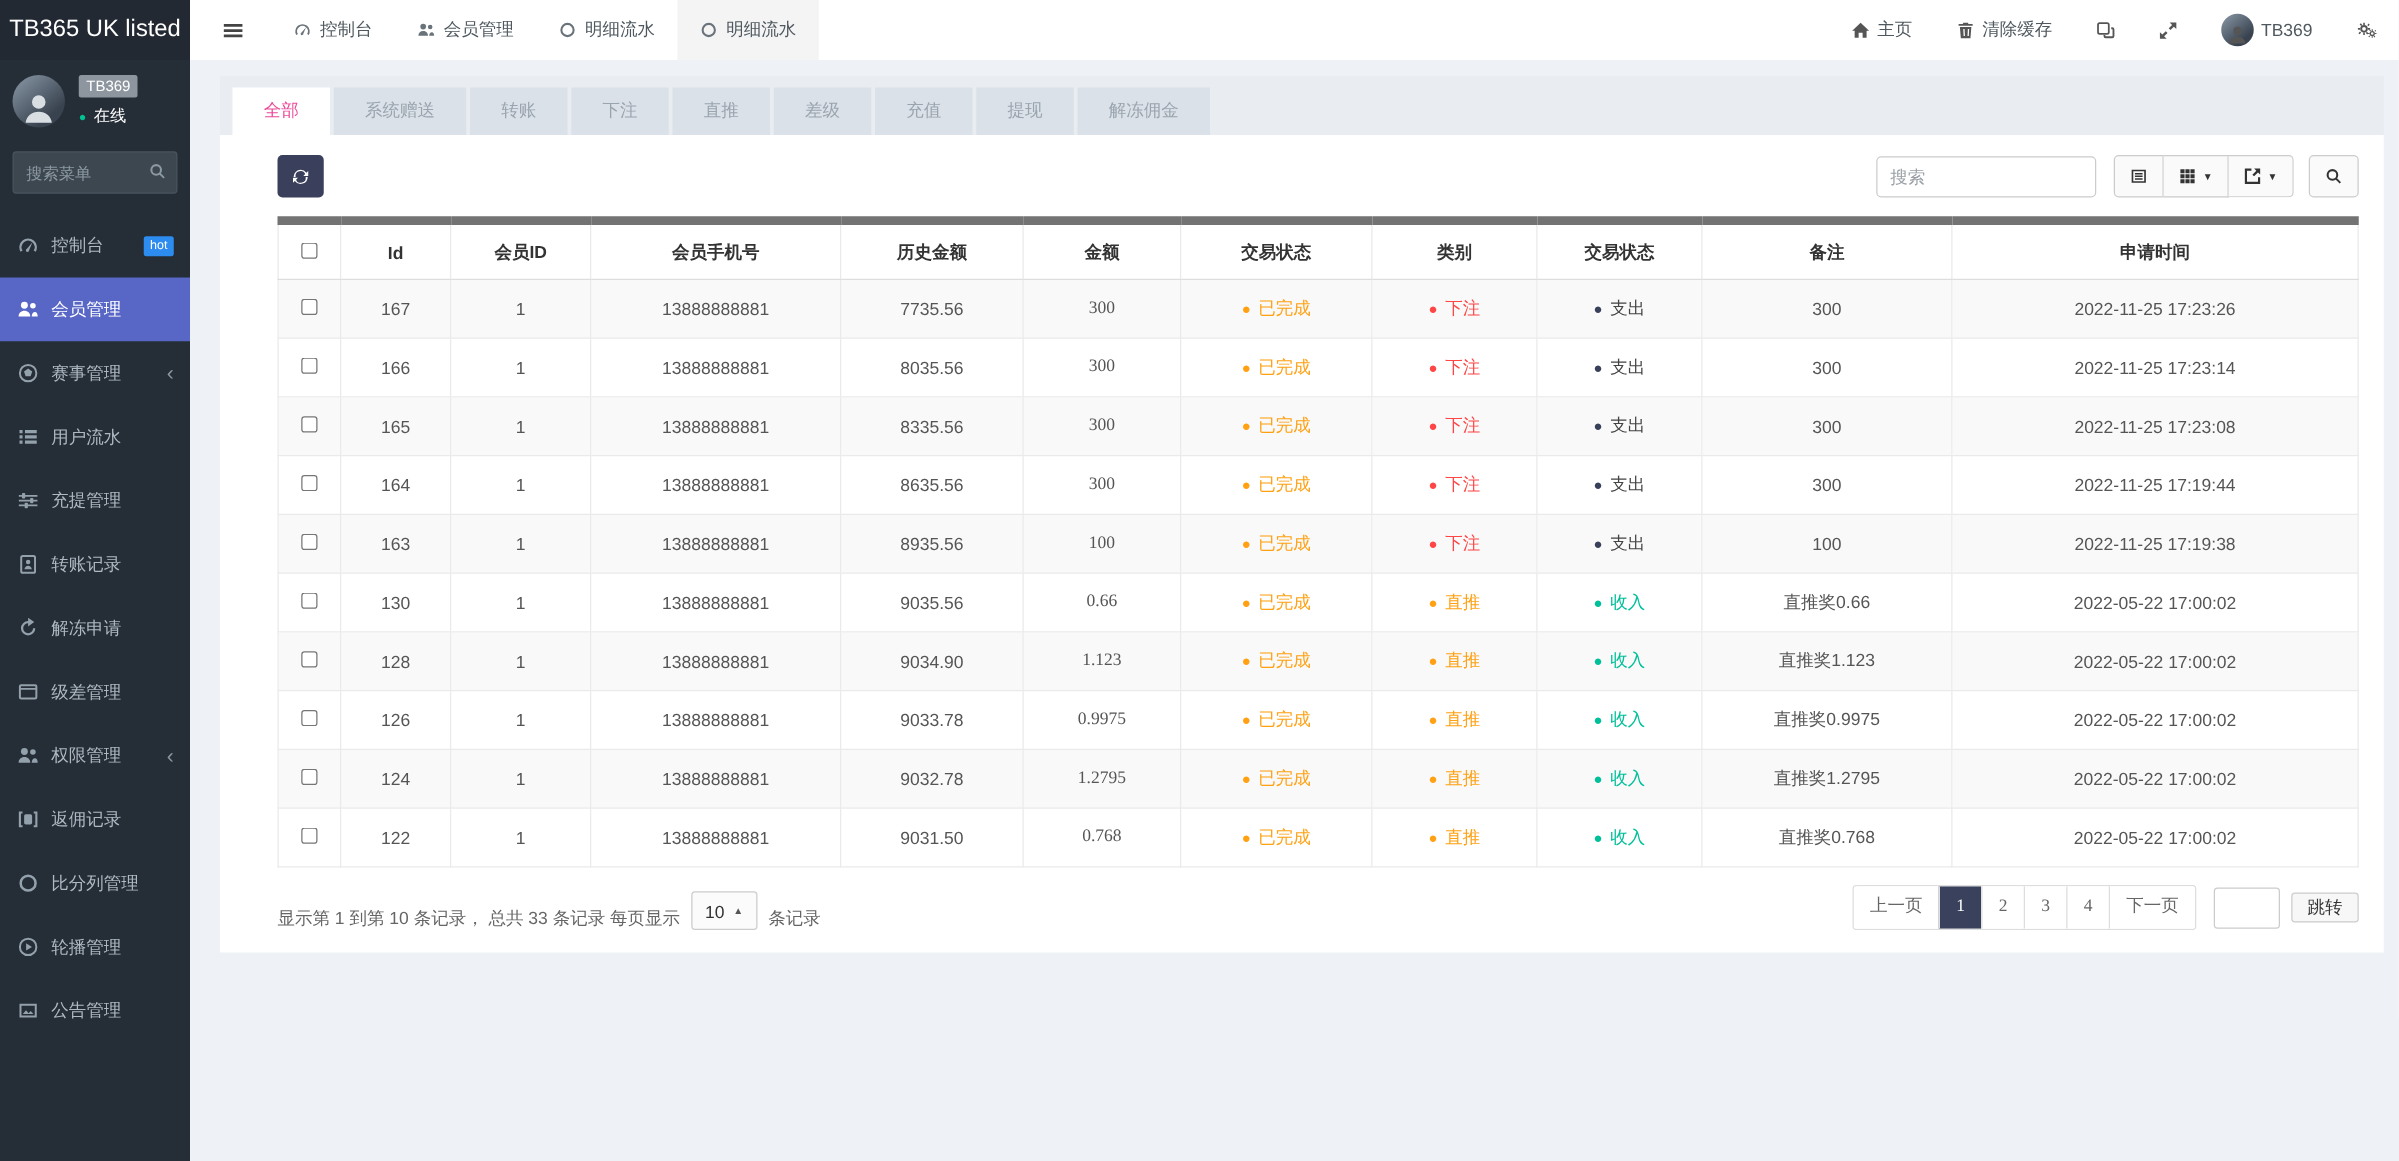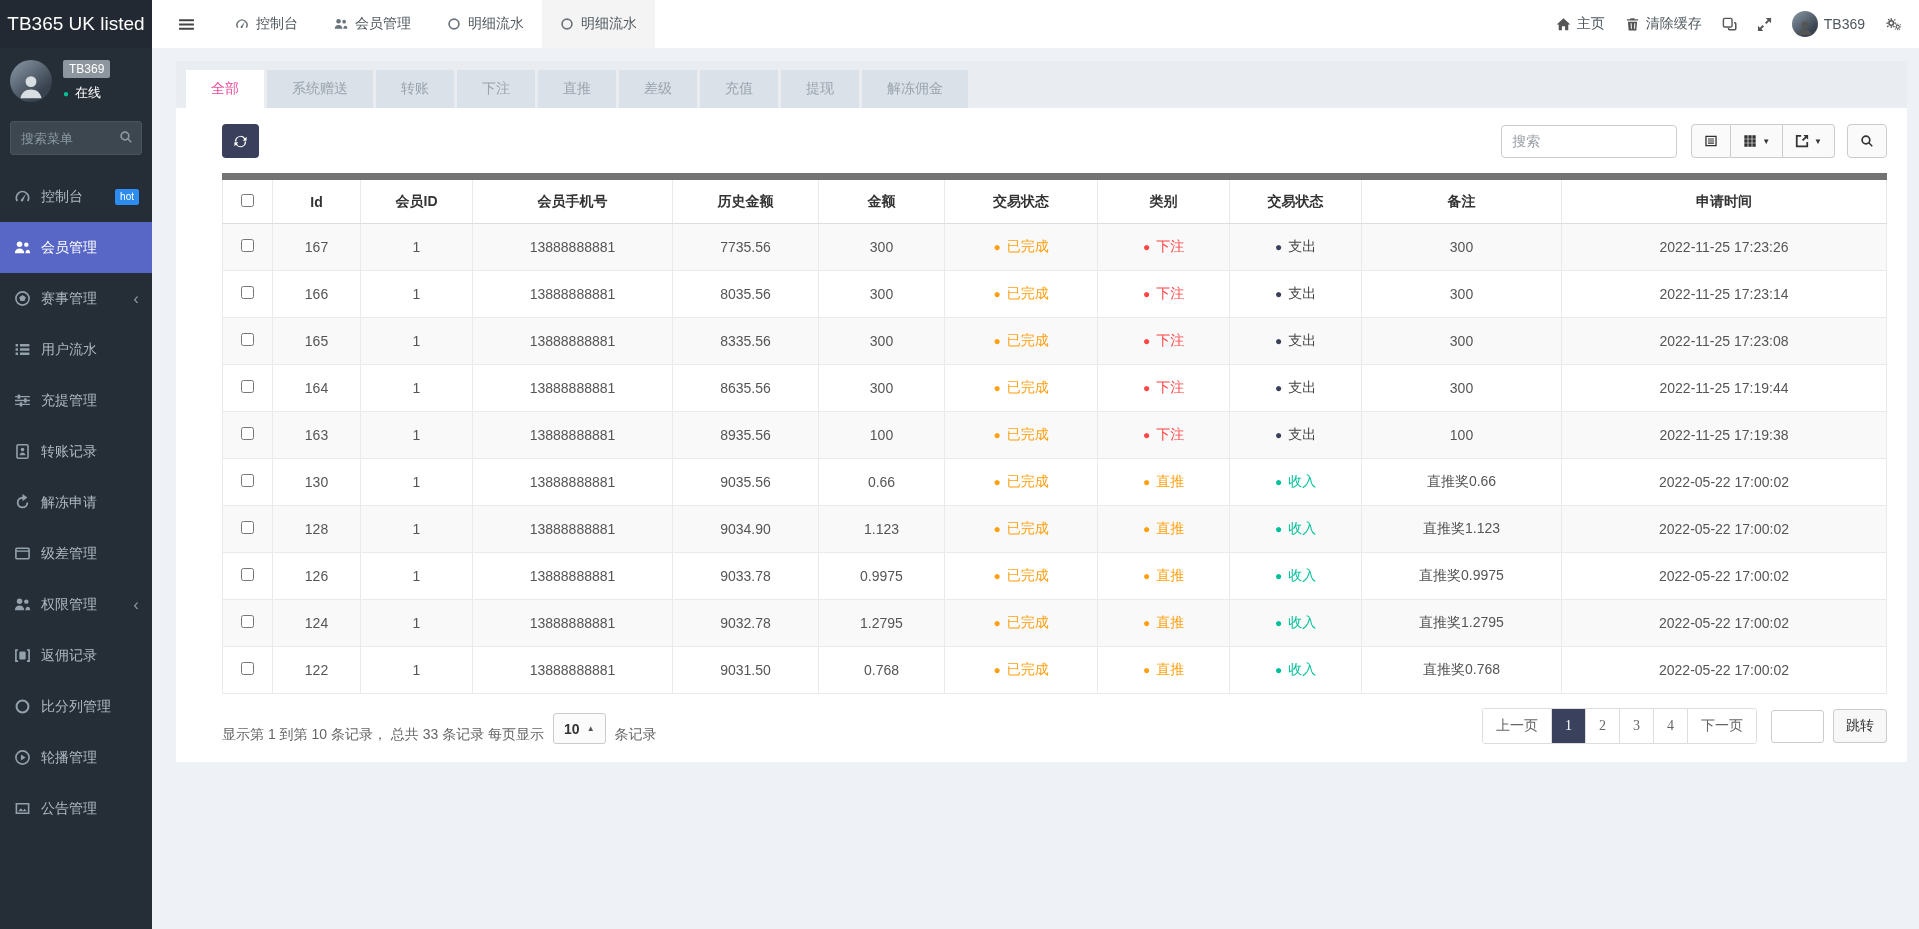--- a/index.html
+++ b/index.html
@@ -29,21 +29,21 @@
   .mi .chev { margin-left:auto; font-size:17px; color:#8a97a1; line-height:1; }
 
   
   .main { flex:1; display:flex; flex-direction:column; min-width:0; }
   .navbar { height:48px; background:#fff; display:flex; align-items:center; flex-shrink:0; }
   .hamburger { padding:0 22px 0 26px; height:100%; display:flex; align-items:center; color:#444; cursor:pointer; }
   .hamburger .ic { width:17px; height:17px; }
   .nav-tab { display:flex; align-items:center; gap:7px; padding:0 18px; height:100%; color:#4f585e; cursor:pointer; white-space:nowrap; }
   .nav-tab .ic { width:14px; height:14px; color:#6a737a; }
   .nav-tab.active { background:#f4f4f5; }
-  .nav-right { margin-left:auto; display:flex; align-items:center; gap:20px; padding-right:15px; color:#4f585e; }
+  .nav-right { margin-left:auto; display:flex; align-items:center; gap:35px; padding-right:15px; color:#4f585e; }
   .nav-item { display:flex; align-items:center; gap:6px; cursor:pointer; white-space:nowrap; }
   .nav-item .ic { width:15px; height:15px; color:#555; }
   .mini-avatar { width:26px; height:26px; border-radius:50%; background:linear-gradient(140deg,#8694a3 5%,#39434f 75%); display:flex; align-items:flex-end; justify-content:center; overflow:hidden; color:#d9dee3; }
   .mini-avatar .ic { width:18px; height:18px; }
 
   
   .content { flex:1; padding:13px 12px 0 24px; overflow:hidden; }
   .tabs-bar { background:#e9edf2; display:flex; gap:3px; padding:9px 10px 0 10px; }
   .ftab { height:38px; display:flex; align-items:center; padding:0 25px; background:#dbe1e8; color:#9aa4ae; cursor:pointer; white-space:nowrap; }
   .ftab.active { background:#fff; color:#ec4899; }
@@ -67,38 +67,38 @@
   .table-wrap { margin-top:15px; }
   table { width:100%; border-collapse:collapse; table-layout:fixed; color:#555; }
   th, td { border:1px solid #eaeaea; text-align:center; height:47px; padding:0 4px; white-space:nowrap; overflow:hidden; font-size:14px; }
   th { font-weight:bold; color:#333; border-top:7px solid #737373; border-bottom:1px solid #ddd; }
   tbody tr:nth-child(odd) { background:#f9f9f9; }
   th:nth-child(1), td:nth-child(1) { width:50px; }
   th:nth-child(2), td:nth-child(2) { width:88px; }
   th:nth-child(3), td:nth-child(3) { width:112px; }
   th:nth-child(4), td:nth-child(4) { width:200px; }
   th:nth-child(5), td:nth-child(5) { width:146px; }
-  th:nth-child(6), td:nth-child(6) { width:126px; }
+  th:nth-child(6), td:nth-child(6) { width:126px;font-family:Liberation Serif, serif; }
   th:nth-child(7), td:nth-child(7) { width:153px; }
   th:nth-child(8), td:nth-child(8) { width:132px; }
   th:nth-child(9), td:nth-child(9) { width:132px; }
   th:nth-child(10), td:nth-child(10) { width:200px; }
   .dot { font-size:12px; margin-right:6px; }
 
   
   .table-footer { display:flex; align-items:flex-end; margin-top:14px; color:#666; }
-  .page-size-btn { display:inline-flex; align-items:center; gap:7px; border:1px solid #ccc; border-radius:3px; background:#fbfbfb; height:31px; padding:0 10px; margin:0 9px; color:#333; cursor:pointer;font-weight:bold; }
+  .page-size-btn { display:inline-flex; align-items:center; gap:7px; border:1px solid #ccc; border-radius:3px; background:#fbfbfb; height:31px; padding:0 10px; margin:0 9px; color:#333; cursor:pointer; }
   .caret-up { font-size:8px; color:#555; }
   .pager { margin-left:auto; display:flex; align-items:center; }
   .pg-group { display:flex; border:1px solid #ddd; border-radius:3px; overflow:hidden; }
   .pg { padding:0 13px; height:34px; line-height:34px; background:#fff; color:#666; cursor:pointer;font-family:Liberation Serif, serif; }
   .pg + .pg { border-left:1px solid #ddd; }
   .pg.active { background:#39415c; color:#fff; }
   .jump-input { width:53px; height:33px; border:1px solid #ccc; border-radius:3px; margin-left:14px; outline:none; padding:0 6px; }
-  .btn-jump { height:34px; padding:0 12px; background:#f7f7f7; border:1px solid #ccc; border-radius:3px; margin-left:9px; color:#333; cursor:pointer; font-size:14px; }
+  .btn-jump { height:24px; padding:0 12px; background:#f7f7f7; border:1px solid #ccc; border-radius:3px; margin-left:9px; color:#333; cursor:pointer; font-size:14px; }
 </style>
 </head>
 <body>
 
 <svg width="0" height="0" style="position:absolute" aria-hidden="true">
   <defs>
     <symbol id="i-menu" viewBox="0 0 16 16">
         <path d="M1 3.1h14v1.9H1zM1 7.05h14v1.9H1zM1 11h14v1.9H1z"></path>
       </symbol>
     <symbol id="i-gauge" viewBox="0 0 16 16">

